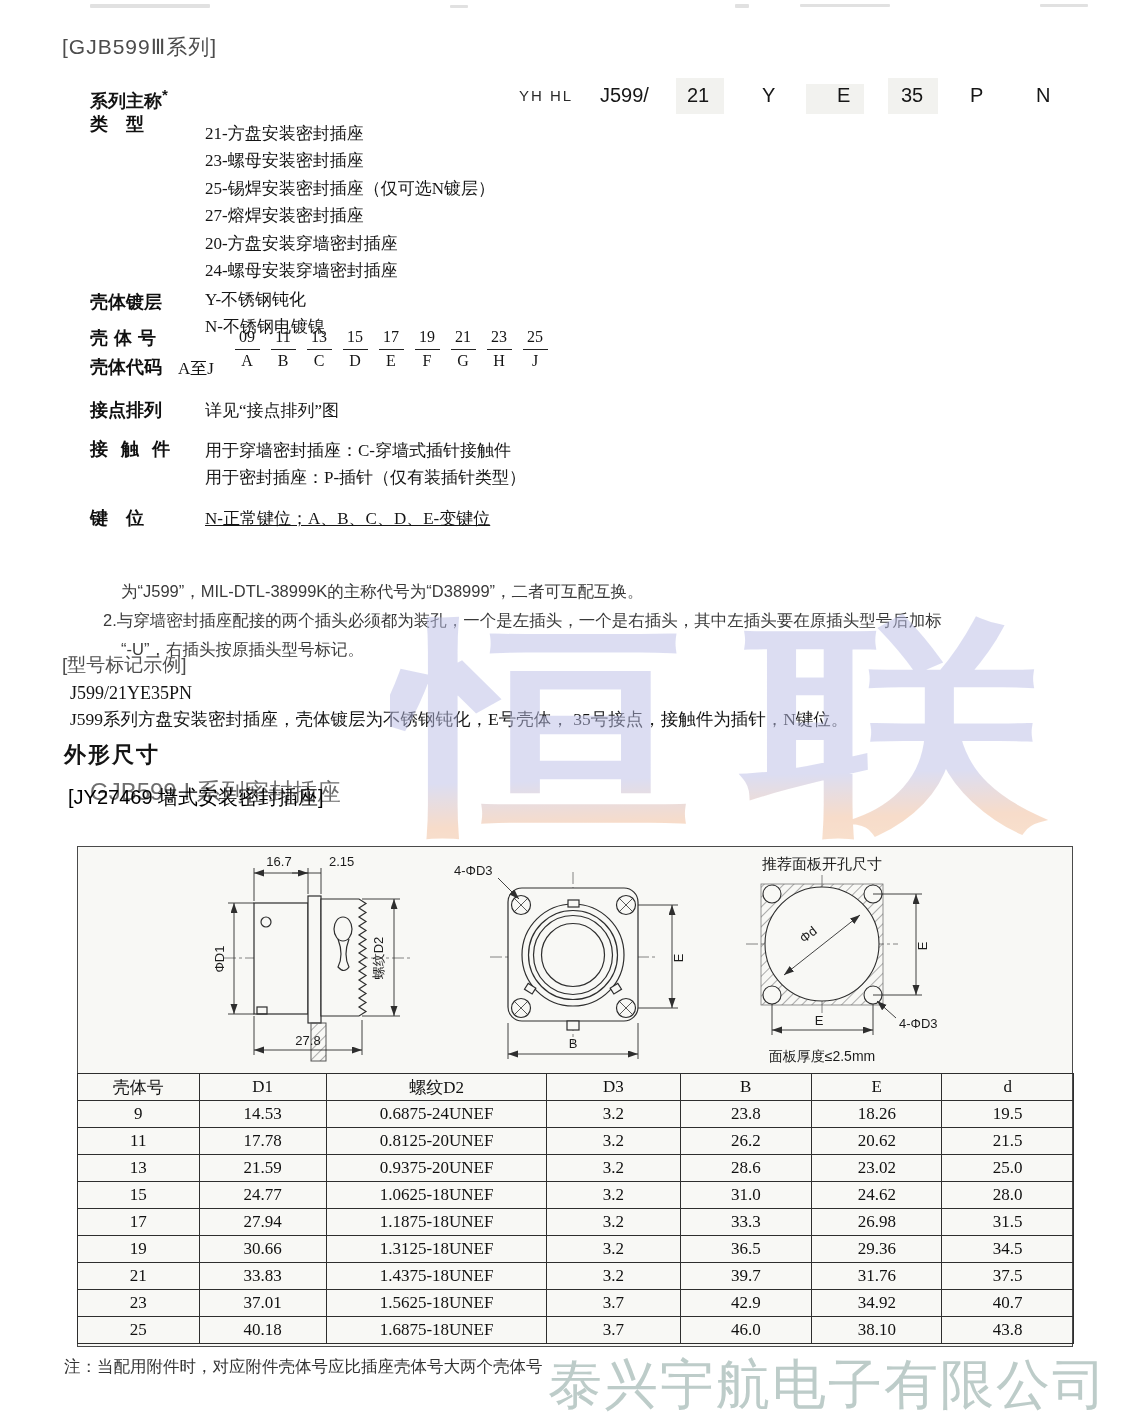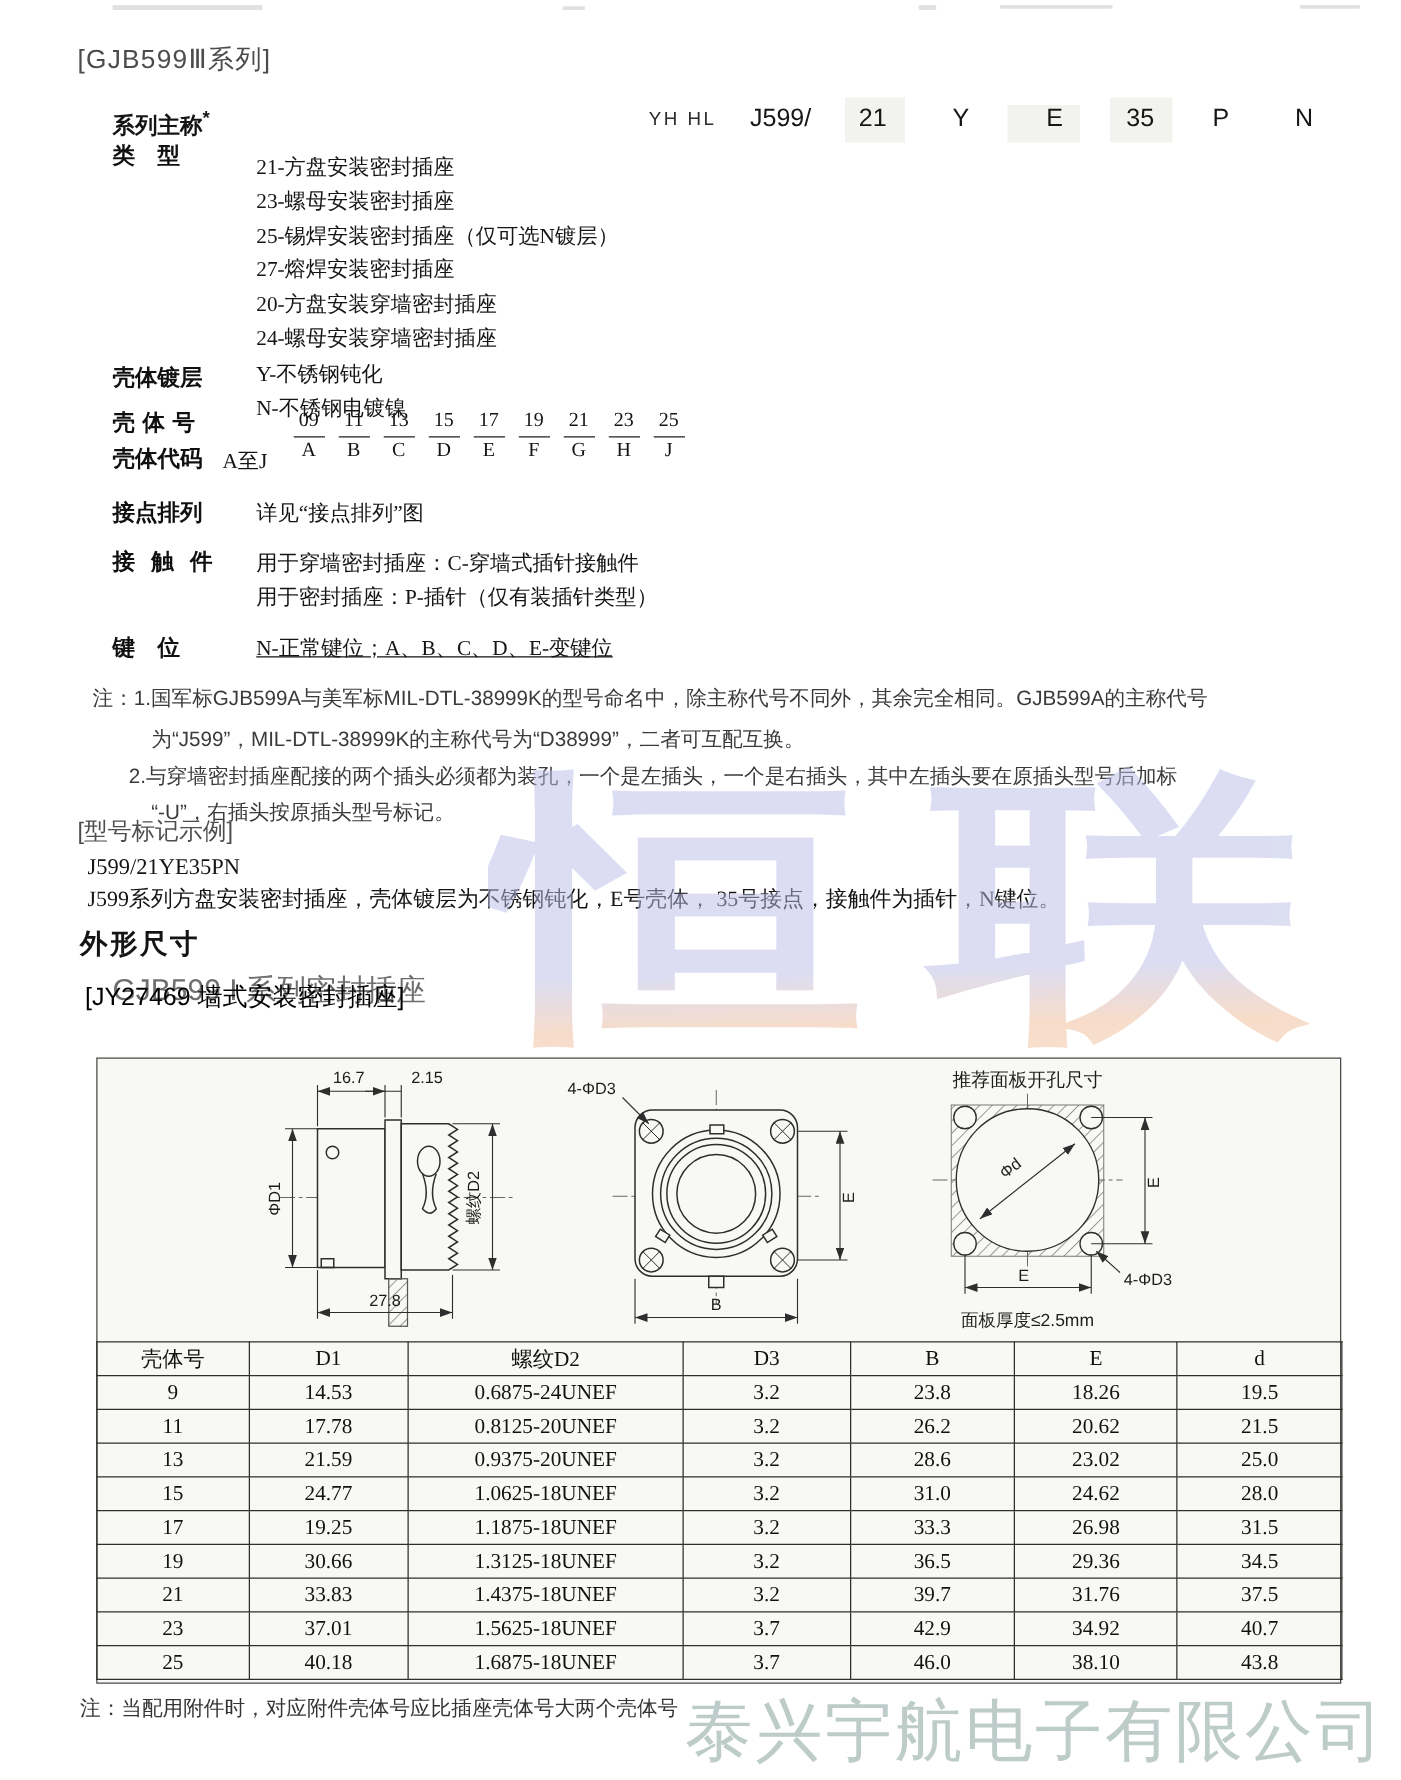--- a/index.html
+++ b/index.html
@@ -180,21 +180,20 @@
 
   <div id="lblContact" class="pLabel">接 触 件</div>
   <div id="contactItems" class="pContent">
       <div class="spec-line">用于穿墙密封插座：C-穿墙式插针接触件</div>
       <div class="spec-line">用于密封插座：P-插针（仅有装插针类型）</div>
     </div>
 
   <div id="lblKey" class="pLabel">键　位</div>
   <div id="keyText" class="pContent">N-正常键位；A、B、C、D、E-变键位</div>
 
-  <div id="noteL1" class="note">注：1.国军标GJB599A与美军标MIL-DTL-38999K的型号命名中，除主称代号不同外，其余完全相同。GJB599A的主称代号</div>
   <div id="noteL2" class="note">为“J599”，MIL-DTL-38999K的主称代号为“D38999”，二者可互配互换。</div>
   <div id="noteL3" class="note">2.与穿墙密封插座配接的两个插头必须都为装孔，一个是左插头，一个是右插头，其中左插头要在原插头型号后加标</div>
   <div id="noteL4" class="note">“-U”，右插头按原插头型号标记。</div>
 
   <div id="exTitle" class="abs">[型号标记示例]</div>
   <div id="exCode" class="abs">J599/21YE35PN</div>
   <div id="exDesc" class="abs">J599系列方盘安装密封插座，壳体镀层为不锈钢钝化，E号壳体， 35号接点，接触件为插针，N键位。</div>
 
   <div id="outHeading" class="abs">外形尺寸</div>
   <div id="outSub" class="abs">GJB599 I 系列密封插座</div>
@@ -378,21 +377,21 @@
             <td>15</td>
             <td>24.77</td>
             <td>1.0625-18UNEF</td>
             <td>3.2</td>
             <td>31.0</td>
             <td>24.62</td>
             <td>28.0</td>
           </tr>
           <tr>
             <td>17</td>
-            <td>19.25</td>
+            <td>27.94</td>
             <td>1.1875-18UNEF</td>
             <td>3.2</td>
             <td>33.3</td>
             <td>26.98</td>
             <td>31.5</td>
           </tr>
           <tr>
             <td>19</td>
             <td>30.66</td>
             <td>1.3125-18UNEF</td>

